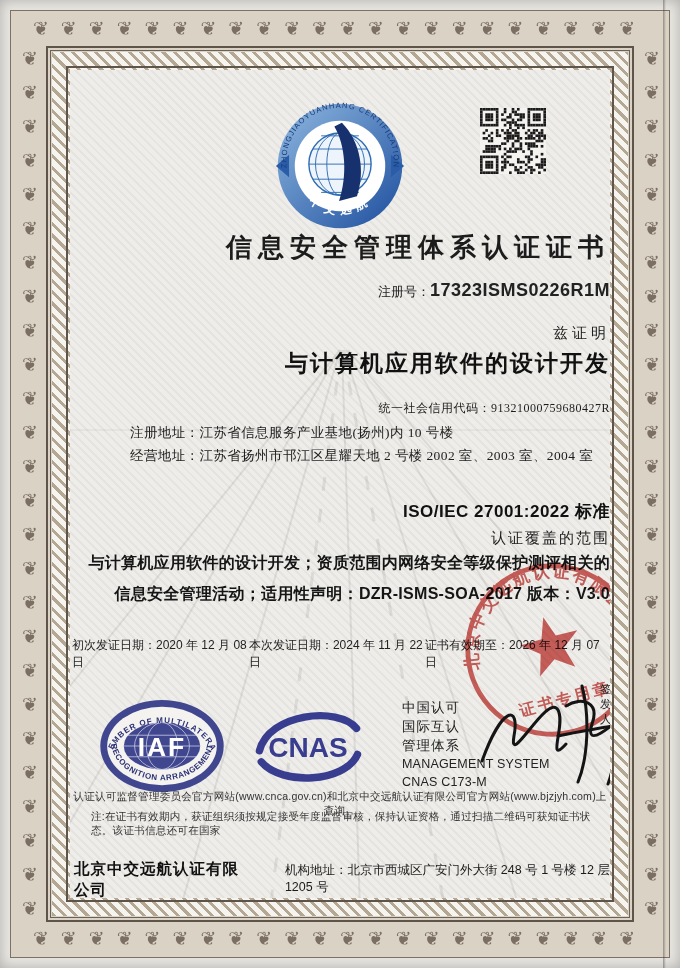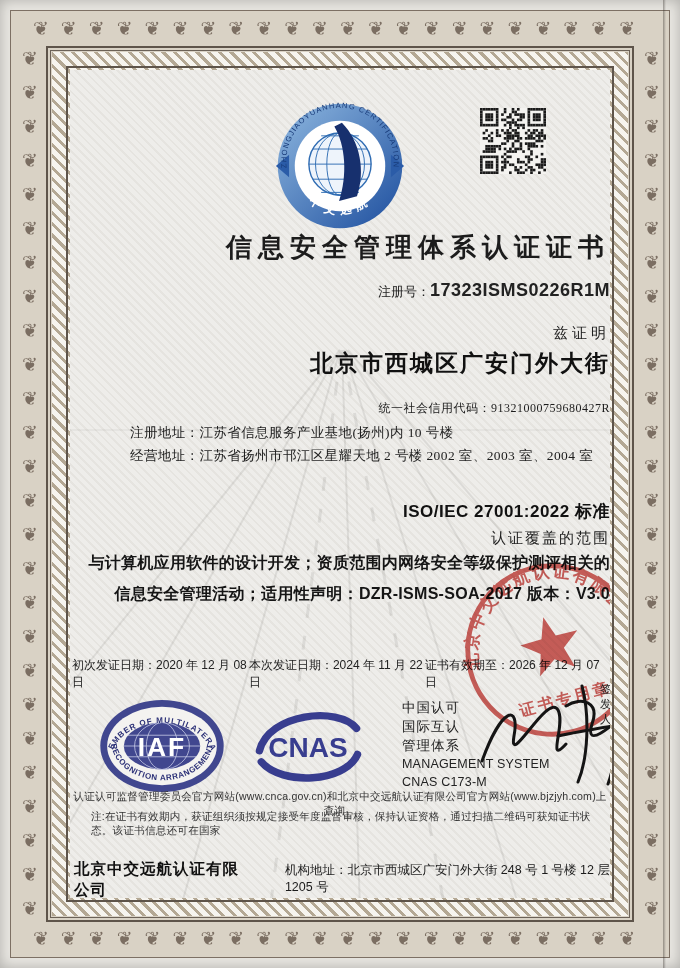--- a/index.html
+++ b/index.html
@@ -42,21 +42,21 @@
   .addr1{top:354px;} .addr2{top:377px;}
   .conform{top:407px; font-size:15px; letter-spacing:2px; color:#1f1f1f;}
   .standard{top:430px; font-size:17px; font-weight:bold; letter-spacing:.5px; color:#111;
         font-family:"Liberation Sans",sans-serif;}
   .scopetitle{top:459px; font-size:15px; letter-spacing:2px; color:#1f1f1f;}
   .scope1{top:483px; font-size:16px; font-weight:600; color:#151515;
         font-family:"Liberation Sans",sans-serif; letter-spacing:.3px;}
   .scope2{top:514px; font-size:16px; font-weight:600; color:#151515;
         font-family:"Liberation Sans",sans-serif; letter-spacing:.3px;}
   .dates{top:567px; left:2px; right:8px; display:flex; justify-content:space-between;
-        font-size:12px; color:#222; font-family:"Liberation Sans",sans-serif;margin-top:20px;}
+        font-size:12px; color:#222; font-family:"Liberation Sans",sans-serif;}
 
   .qr{left:410px; top:38px; width:66px; height:66px;}
   .logo{left:204px; top:30px; width:132px; height:132px;}
 
   .seal{left:390px; top:488px; width:184px; height:184px; transform:rotate(-15deg);
         opacity:.82; mix-blend-mode:multiply;}
 
   .iaf{left:28px; top:628px; width:128px; height:96px;}
   .cnas{left:182px; top:634px; width:112px; height:84px;}
   .accred{left:332px; top:628px; font-size:13.5px; line-height:19px; color:#222; letter-spacing:1px;}
@@ -425,21 +425,21 @@
         <rect x="19" y="24" width="1" height="1" fill="#1a1a1a"></rect>
         <rect x="22" y="24" width="1" height="1" fill="#1a1a1a"></rect>
       </svg>
 
     <div class="abs ctr title">信息安全管理体系认证证书</div>
     <div class="abs ctr regline">
       <span>注册号：</span><b>17323ISMS0226R1M</b>
     </div>
 
     <div class="abs ctr certify">兹证明</div>
-    <div class="abs ctr company">北京市西城区广安门外大街</div>
+    <div class="abs ctr company">与计算机应用软件的设计开发</div>
 
     <div class="abs ctr credit">
       <span>统一社会信用代码：</span><span>91321000759680427R</span>
     </div>
     <div class="abs addr addr1">
       <span>注册地址：</span><span>江苏省信息服务产业基地(扬州)内 10 号楼</span>
     </div>
     <div class="abs addr addr2">
       <span>经营地址：</span><span>江苏省扬州市邗江区星耀天地 2 号楼 2002 室、2003 室、2004 室</span>
     </div>

